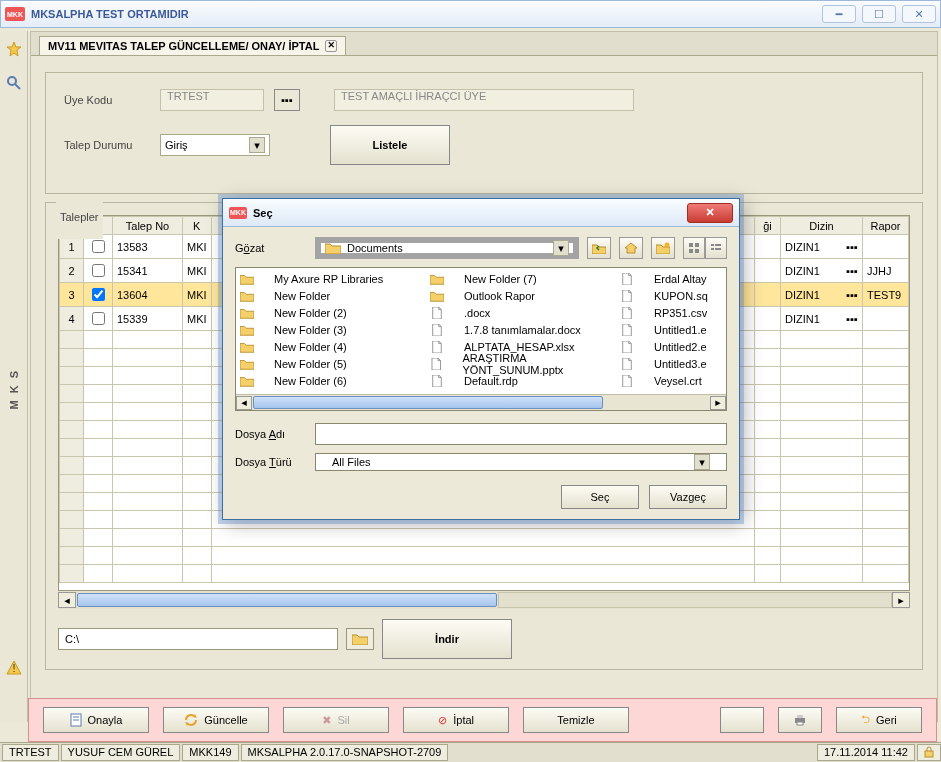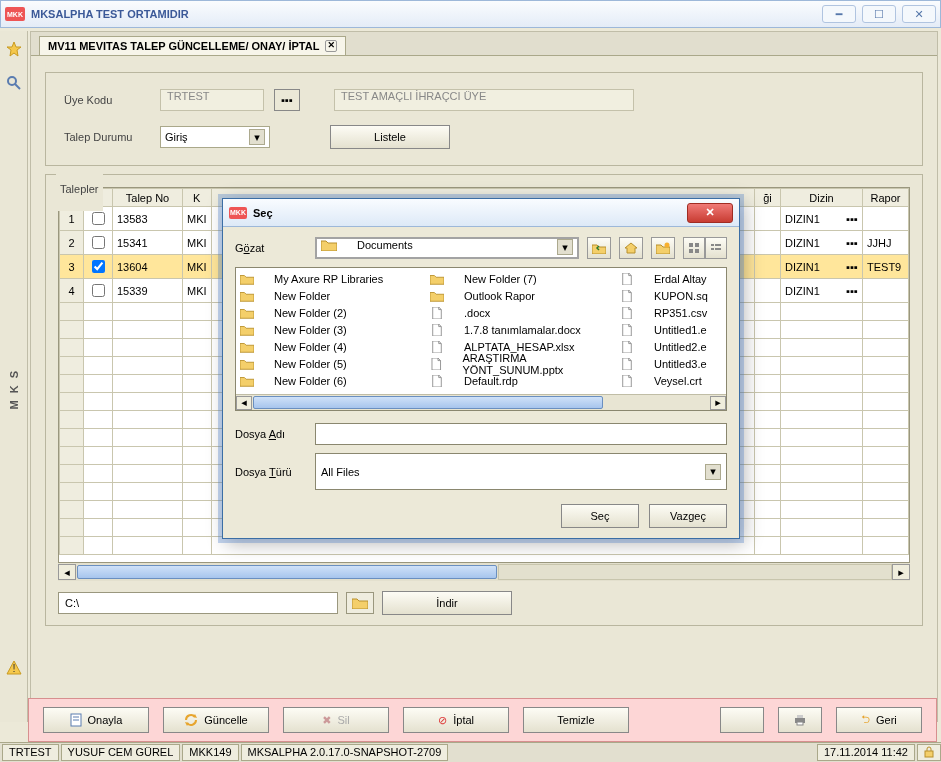--- a/index.html
+++ b/index.html
@@ -27,21 +27,21 @@
 
   
   .filter-panel { margin:16px 14px 8px 14px; padding:16px 18px; background:#eae7d6; border:1px solid #b9b69f; }
   .row { display:flex; align-items:center; gap:10px; margin-bottom:14px;}
   .lbl{ width:86px; color:#444;}
   .txt{ height:22px; border:1px solid #c4c1aa; background:#f1efe0; padding:0 6px; color:#888;}
   .txt.readonly{ background:#f1efe0;}
   .dots-btn{ width:26px;height:22px;border:1px solid #888;background:#ebe8d7;display:flex;align-items:center;justify-content:center;font-weight:bold;}
   .combo{ height:22px; width:110px; border:1px solid #aaa88a; background:#fff; display:flex;align-items:center; padding:0 4px; justify-content:space-between;}
   .combo-arrow{width:16px;height:16px;background:#e2dfcf;border:1px solid #aca98e;display:flex;align-items:center;justify-content:center;}
-  .btn{ height:24px; padding:0 18px; border:1px solid #888; background:linear-gradient(#fdfcf5,#e4e1cf); font-weight:normal; display:flex;align-items:center;justify-content:center; gap:6px;}
+  .btn{ height:40px; padding:0 18px; border:1px solid #888; background:linear-gradient(#fdfcf5,#e4e1cf); font-weight:bold; display:flex;align-items:center;justify-content:center; gap:6px;}
 
   
   .fieldset { margin:6px 14px 10px 14px; border:1px solid #b9b69f; padding:12px 12px 10px 12px; position:relative;}
   .fieldset-legend{ position:absolute; top:-8px; left:10px; background:#eae7d6; padding:16px 4px; color:#444;}
 
   
   .grid{ width:100%; height:376px; overflow:hidden; border:1px solid #9a977e; background:#fff;}
   table{ border-collapse:collapse; width:100%;}
   th,td{ border:1px solid #c9c6ae; padding:2px 4px; height:18px; background:#fff; white-space:nowrap;}
   th{ background:#efeddf; font-weight:normal;}
@@ -73,37 +73,37 @@
 
   
   .dlg{ position:absolute; left:222px; top:198px; width:518px; background:#ece9d8; border:1px solid #3b6ea5; box-shadow:0 0 0 4px rgba(80,130,200,0.35), 4px 4px 18px rgba(0,0,0,.3);}
   .dlg-title{ height:28px; background:linear-gradient(#f9fcff,#dde9f7); display:flex;align-items:center; padding:0 6px; border-bottom:1px solid #9db8d9;}
   .dlg-title .logo2{width:18px;height:12px;background:#e55;border-radius:2px;margin-right:6px; color:#fff;font-size:7px;display:flex;align-items:center;justify-content:center;font-weight:bold;}
   .dlg-title .t{font-weight:bold; flex:1;}
   .dlg-close{ width:46px;height:20px;background:linear-gradient(#f07a77,#c83c32);border:1px solid #a02c22;border-radius:3px;color:#fff;display:flex;align-items:center;justify-content:center;font-weight:bold;}
   .dlg-body{ padding:10px 12px;}
   .dlg-row{display:flex;align-items:center;gap:8px;margin-bottom:8px;}
   .dlg-lbl{width:72px;}
-  .gozat-combo{ flex:1; height:22px; border:2px solid #a3a3a3; background:#fff; display:flex;align-items:flex-start; padding:0 4px; gap:20px;}
+  .gozat-combo{ flex:1; height:22px; border:6px solid #a3a3a3; background:#fff; display:flex;align-items:center; padding:0 4px; gap:6px;}
   .ico-btn{width:24px;height:22px;border:1px solid #999;background:linear-gradient(#fdfcf5,#e4e1cf);display:flex;align-items:center;justify-content:center;}
   .view-group{display:flex;}
   .view-group .ico-btn{width:22px;}
 
   .file-list{ height:144px; border:1px solid #8a876f; background:#fff; overflow:hidden;}
   .file-cols{display:flex; height:126px;}
   .file-col{ width:190px; padding:2px;}
   .file-item{display:flex;align-items:center;gap:20px;height:17px;padding:0 2px;}
   .fico{width:14px;height:12px;}
   .file-scroll{height:16px;display:flex;align-items:center;background:#e8e5d3;border-top:1px solid #c0bda6;}
   .file-scroll .thumb{height:13px;background:linear-gradient(#cfe1f8,#a7c5ed);border:1px solid #6a8fc0;width:350px;border-radius:2px;margin-left:1px;}
   .file-scroll .arrow{width:16px;height:14px;border:1px solid #999;background:#efeddc;display:flex;align-items:center;justify-content:center;}
   .file-scroll .trk{flex:1;}
 
   .dlg-input{flex:1;height:22px;border:1px solid #8a876f;background:#fff;padding:0 4px;}
-  .dlg-combo{flex:1;height:37px;border:1px solid #8a876f;background:#fff;display:flex;align-items:center;justify-content:space-between;padding:0 5px;}
+  .dlg-combo{flex:1;height:18px;border:1px solid #8a876f;background:#fff;display:flex;align-items:center;justify-content:space-between;padding:0 16px;}
   .dlg-buttons{display:flex;justify-content:flex-end;gap:10px;margin-top:14px;}
   .dlg-buttons .btn{width:78px;height:24px;font-weight:normal;}
 
   svg{display:block;}
 </style>
 </head>
 <body>
 
 <div class="main-title">
   <div class="logo">MKK</div>
@@ -141,21 +141,21 @@
   </div>
 
   <div class="filter-panel">
     <div class="row">
       <div class="lbl">Üye Kodu</div>
       <div class="txt readonly" style="width:104px">TRTEST</div>
       <div class="dots-btn">▪▪▪</div>
       <div style="width:14px"></div>
       <div class="txt readonly" style="width:300px">TEST AMAÇLI İHRAÇCI ÜYE</div>
     </div>
-    <div class="row" style="margin-bottom:0">
+    <div class="row" style="margin-bottom:12px">
       <div class="lbl">Talep Durumu</div>
       <div class="combo">
         <span>Giriş</span>
         <div class="combo-arrow">▾</div>
       </div>
       <div style="width:40px"></div>
       <div class="btn" style="width:120px">
           <span>Listele</span>
         </div>
     </div>

